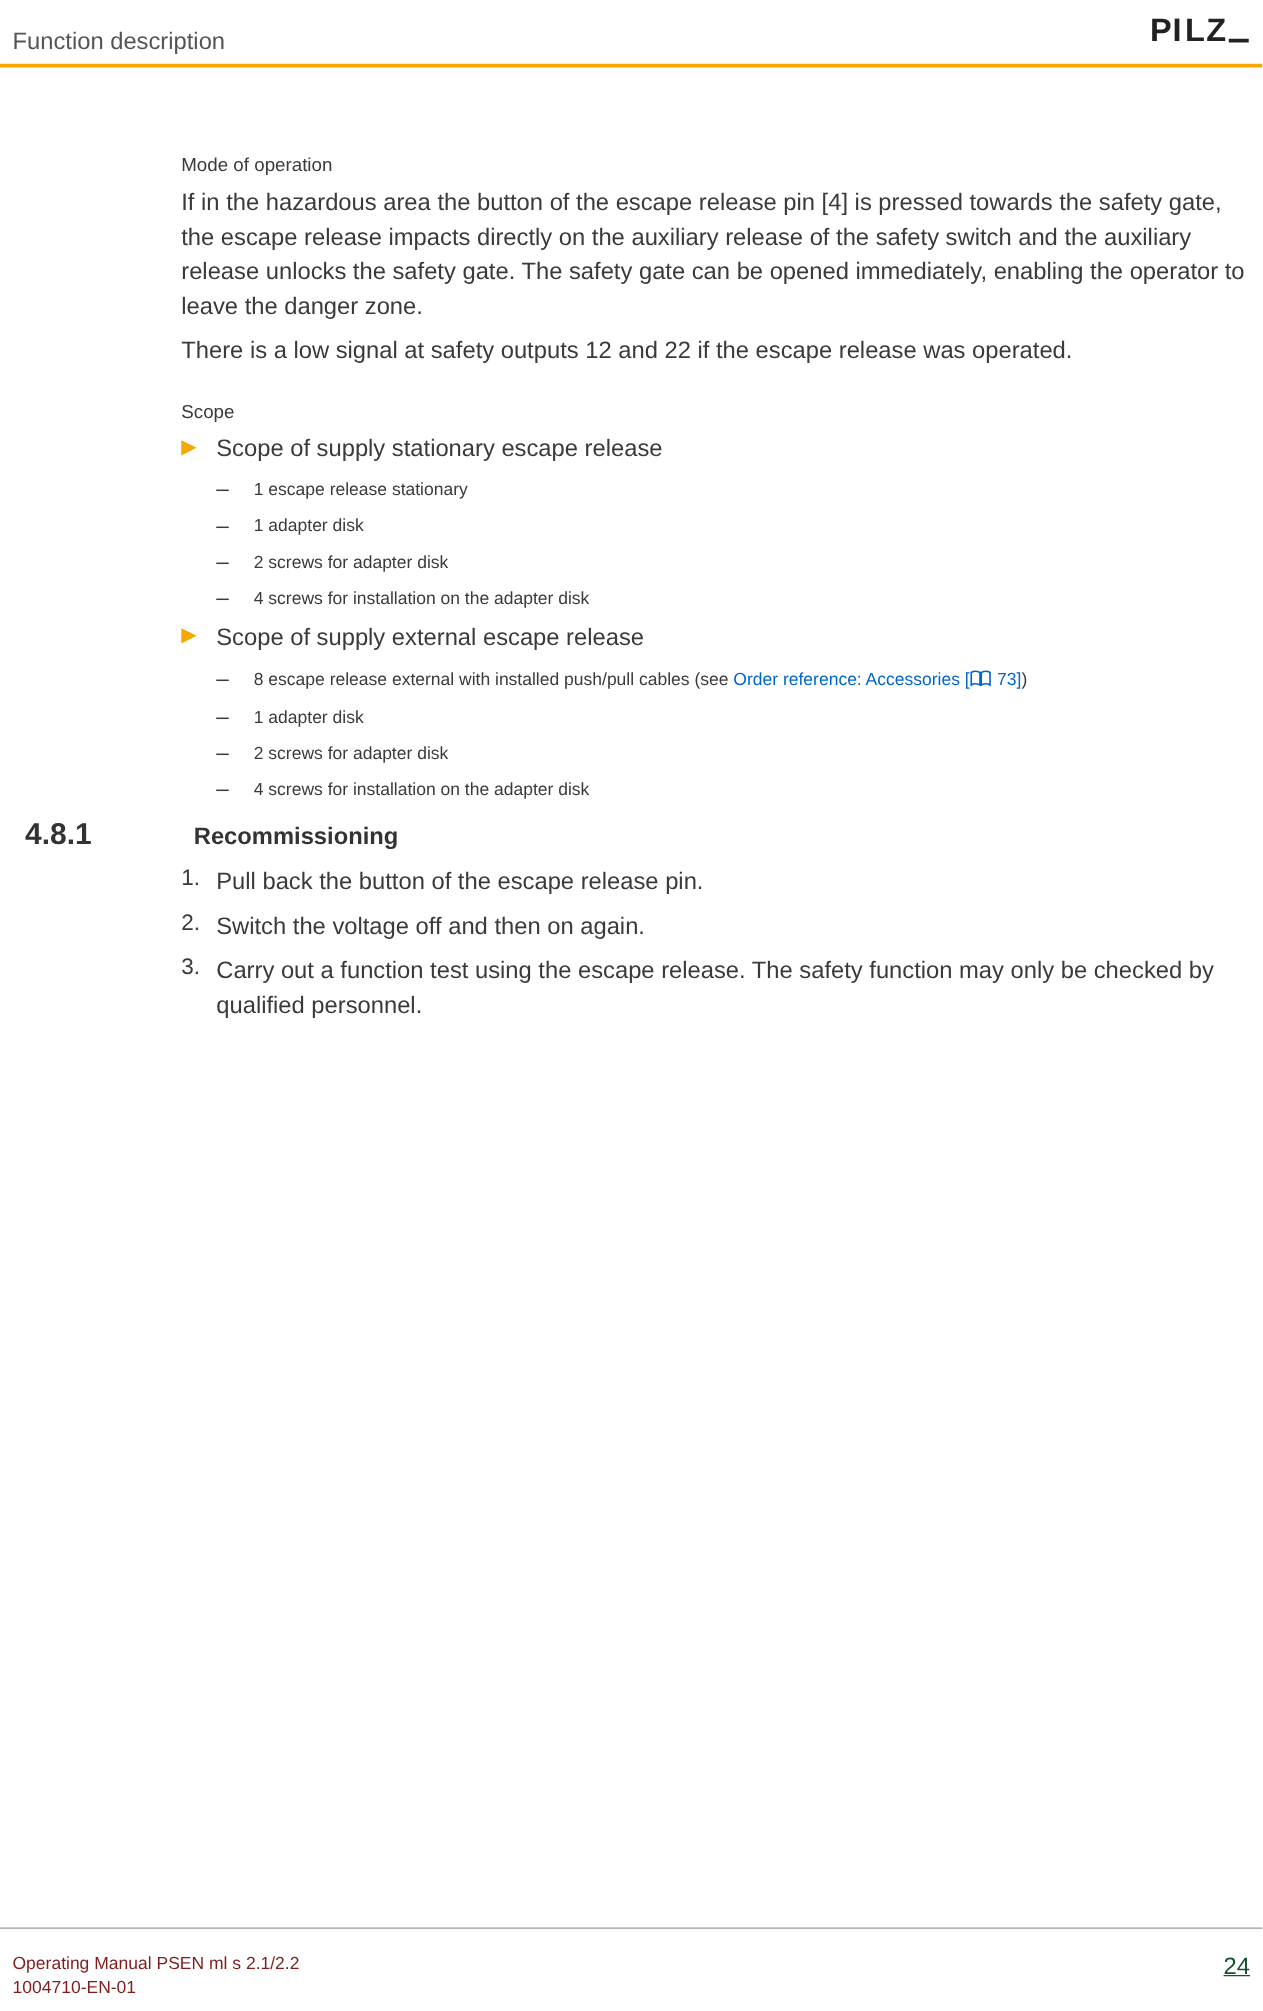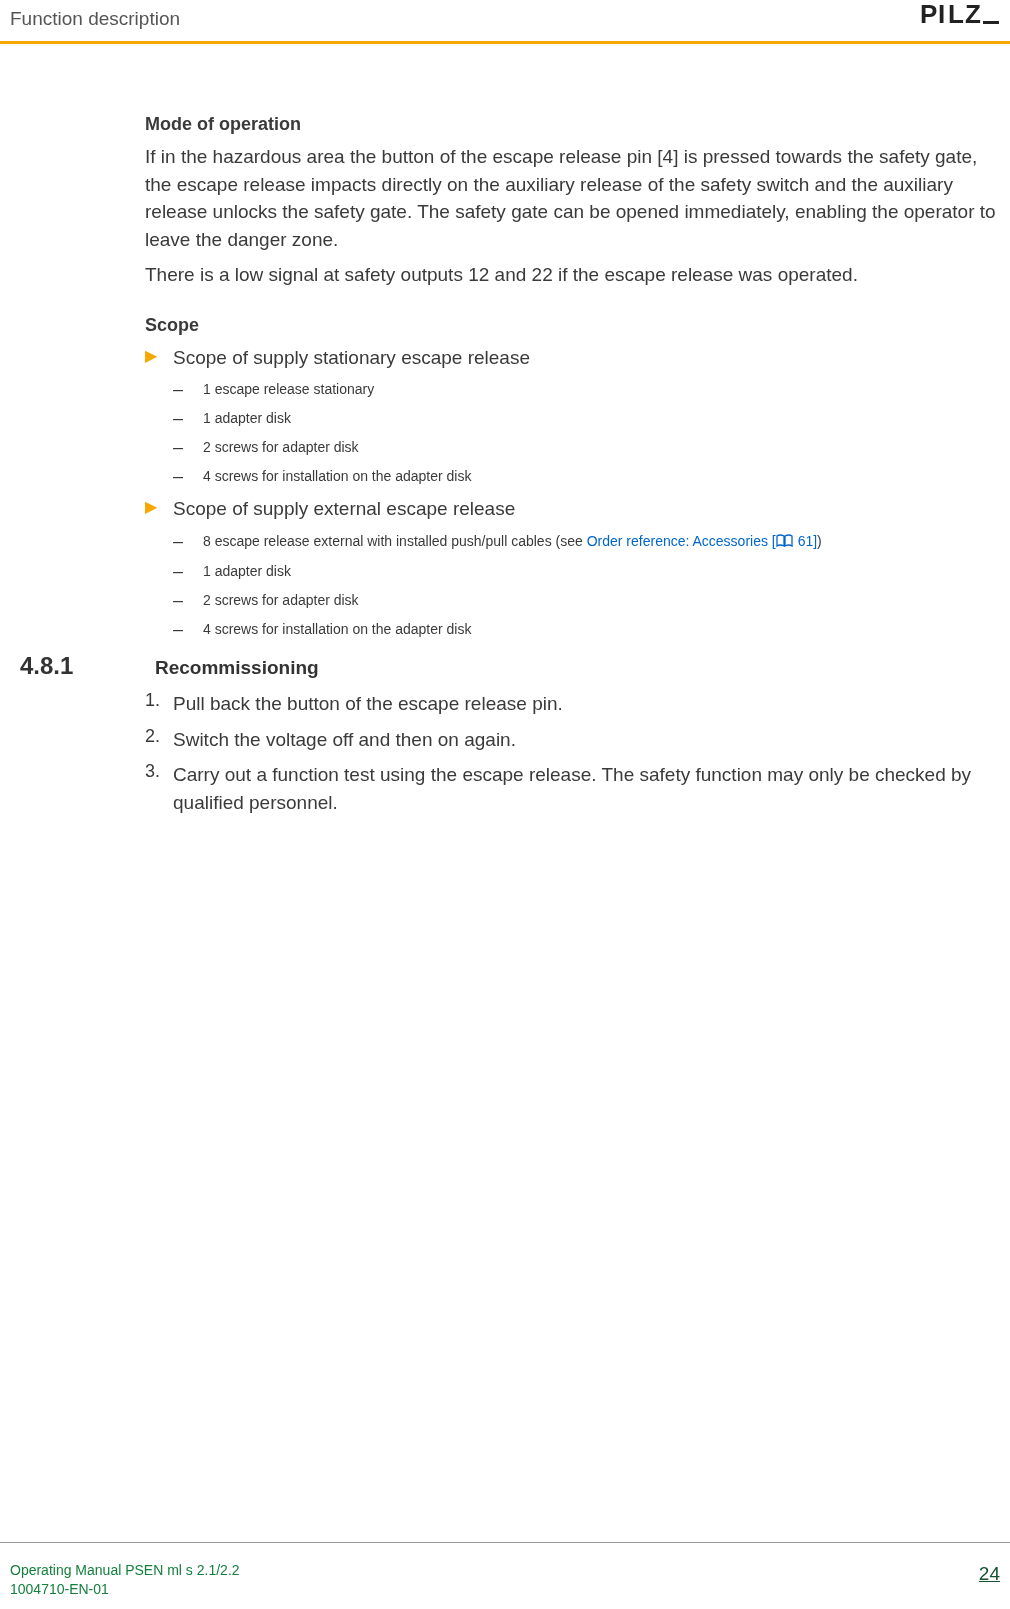--- a/index.html
+++ b/index.html
@@ -8,34 +8,34 @@
       font-size: 18px;
       color: #3a3a3a;
       background: #fff;
       width: 1010px;
       height: 1609px;
       position: relative;
     }
     .header {
       display: flex;
       justify-content: space-between;
-      align-items: center;
-      padding: 2px 10px 6px 10px;
+      align-items: flex-end;
+      padding: 12px 10px 6px 10px;
       border-bottom: 3px solid #f7a800;
     }
     .header-title { font-size: 19px; color: #555; }
     .logo {
       font-size: 26px;
       font-weight: bold;
       letter-spacing: 1px;
       color: #222;
     }
     .content { padding: 70px 10px 0 10px; }
     .body-col { margin-left: 135px; margin-right: 2px; }
-    .h3bold { font-weight: bold; font-size: 18px; margin-bottom: 8px; }
+    .h3bold { font-weight: normal; font-size: 15px; margin-bottom: 8px; }
     p { line-height: 1.45; margin-bottom: 8px; font-size: 19px; }
     .list1 { margin-top: 6px; }
     .l1 { display: flex; margin-bottom: 8px; }
     .l1 .arrow { color: #f7a800; width: 28px; flex-shrink: 0; font-size: 16px; line-height: 1.5; }
     .l1 .txt { flex: 1; font-size: 19px; line-height: 1.45; }
     .l2 { display: flex; margin-bottom: 8px; margin-left: 28px; }
     .l2 .dash { width: 30px; flex-shrink: 0; }
     .l2 .txt { flex: 1; font-size: 14px; line-height: 1.45; }
     .link { color: #0066cc; }
     .book-icon {
@@ -53,21 +53,21 @@
       position: absolute;
       bottom: 0;
       left: 0;
       right: 0;
       border-top: 1px solid #999;
       display: flex;
       justify-content: space-between;
       align-items: center;
       padding: 6px 10px 10px 10px;
     }
-    .footer-left { font-size: 14px; color: #15803d; line-height: 1.35; margin-top: 12px; }
+    .footer-left { font-size: 14px; color: #7f1d1d; line-height: 1.35; margin-top: 12px; }
     .footer-right { font-size: 19px; color: #14532d; text-decoration: underline; }
     .spacer { height: 18px; }
   </style>
 </head>
 <body>
 
 <div class="header">
   <div class="header-title">Function description</div>
   <div class="logo">
     <svg width="80" height="26" viewBox="0 0 80 26">
@@ -114,21 +114,21 @@
 
       <div class="l1">
         <div class="arrow">▶</div>
         <div class="txt">Scope of supply external escape release</div>
       </div>
       <div class="l2">
         <div class="dash">–</div>
         <div class="txt">
           <span>8 escape release external with installed push/pull cables (see </span><span class="link"><span>Order reference: Accessories [</span><span class="book-icon"><svg width="18" height="14" viewBox="0 0 18 14">
                   <path d="M1 2 C1 2 4 0 8 2 L8 12 C4 10 1 12 1 12 Z M9 2 C13 0 16 2 16 2 L16 12 C16 12 13 10 9 12 Z" fill="none" stroke="#0066cc" stroke-width="1.3"></path>
-                </svg></span><span> 61]</span></span><span>)</span>
+                </svg></span><span> 73]</span></span><span>)</span>
         </div>
       </div>
       <div class="l2">
           <div class="dash">–</div>
           <div class="txt">1 adapter disk</div>
         </div>
       <div class="l2">
           <div class="dash">–</div>
           <div class="txt">2 screws for adapter disk</div>
         </div>

